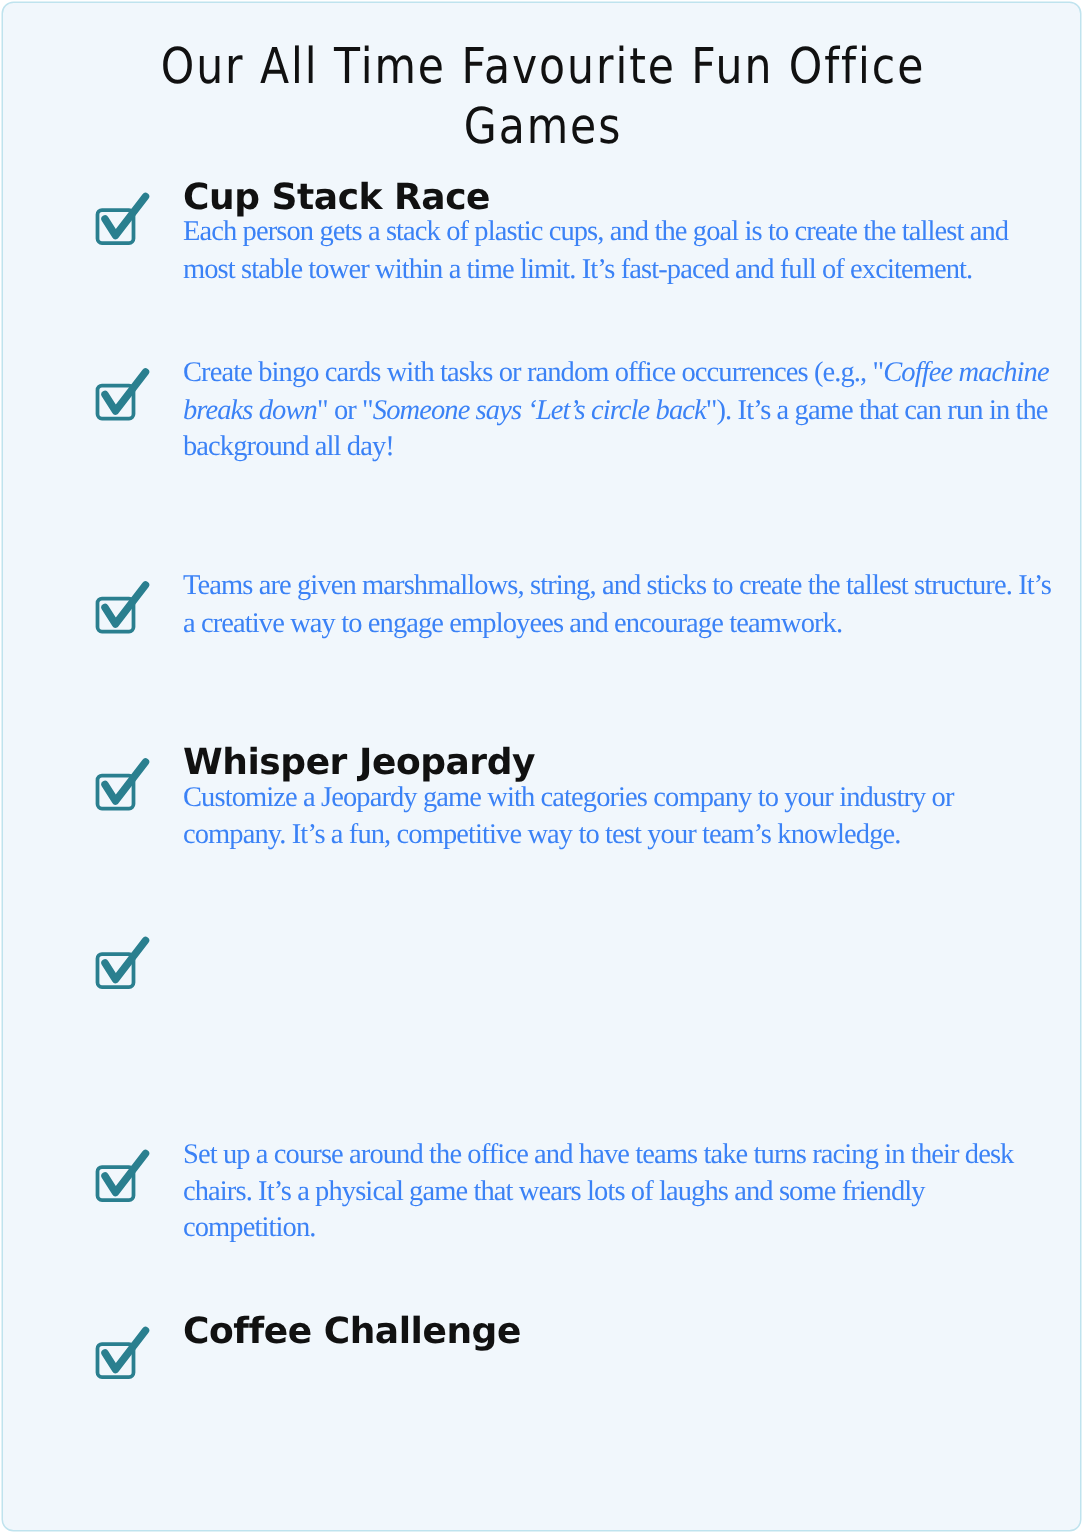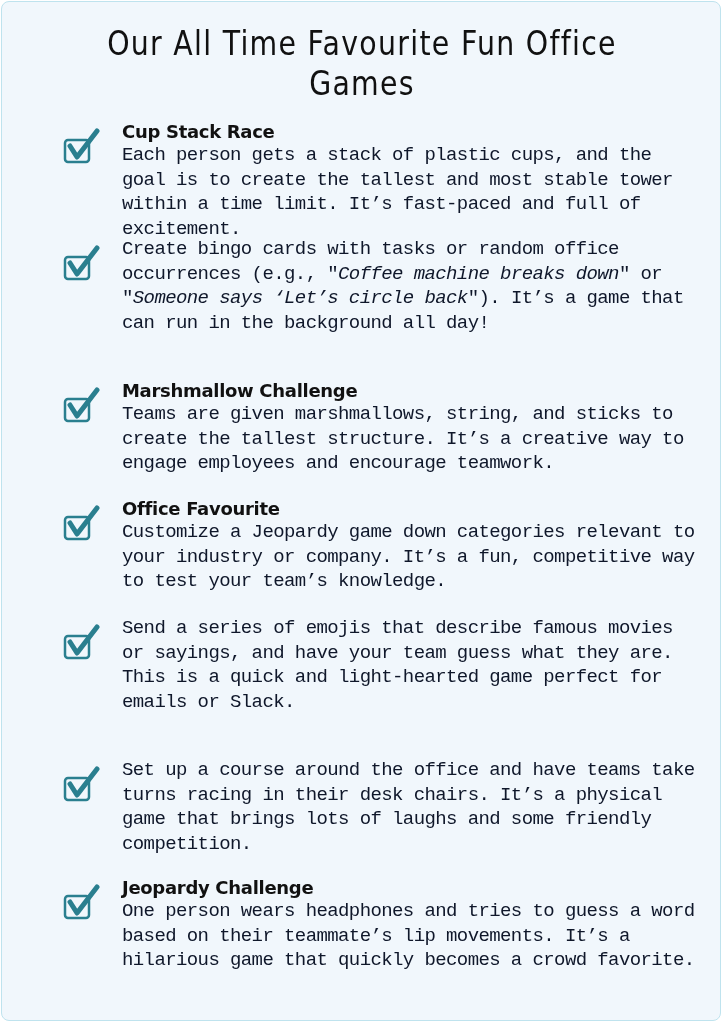--- a/index.html
+++ b/index.html
@@ -9,22 +9,22 @@
     background:#f1f7fc; border:1px solid #bfe3ee; border-radius:8px; box-sizing:border-box;
   }
   .title {
     position:absolute; left:0; top:24px; width:724px; text-align:center;
     font-family:"DejaVu Sans", sans-serif; font-weight:400; font-size:33px;
     line-height:40px; letter-spacing:1.5px; color:#111; transform:scaleX(0.86);
   }
   .item { position:absolute; left:0; width:724px; }
   .check { position:absolute; left:62px; width:40px; height:36px; }
   .text { position:absolute; left:122px; width:580px; }
-  .name { font-family:"DejaVu Sans", sans-serif; font-weight:bold; font-size:18px; line-height:23px; color:#111; letter-spacing:-0.3px; }
-  .desc { font-family:Liberation Mono, monospace; font-size:19px; line-height:24.5px; color:#0f172a; letter-spacing:-0.6px; }
+  .name { font-family:"DejaVu Sans", sans-serif; font-weight:bold; font-size:24px; line-height:23px; color:#111; letter-spacing:-0.3px; }
+  .desc { font-family:Liberation Serif, serif; font-size:19px; line-height:24.5px; color:#3b82f6; letter-spacing:-0.6px; }
   .desc i { font-style:italic; }
 </style>
 </head>
 <body>
 
 <div class="card"></div>
 
 <h1 class="title" style="margin:0;">Our All Time Favourite Fun Office Games</h1>
 
 <div class="item" style="top:120px;">
@@ -47,58 +47,55 @@
     <div class="desc"><span>Create bingo cards with tasks or random office occurrences (e.g., "</span><i>Coffee machine breaks down</i><span>" or "</span><i>Someone says ‘Let’s circle back</i><span>"). It’s a game that can run in the background all day!</span></div>
   </div>
 </div>
 
 <div class="item" style="top:379px;">
   <svg class="check" style="top:8px;" viewBox="0 0 40 36">
     <rect x="3" y="12" width="24" height="22" rx="3" fill="none" stroke="#2a7f8f" stroke-width="2.5"></rect>
     <path d="M8 18 L15 29 L35 3" fill="none" stroke="#2a7f8f" stroke-width="5" stroke-linecap="round" stroke-linejoin="round"></path>
   </svg>
   <div class="text">
-    <div class="name">Marshmallow Challenge</div>
     <div class="desc">Teams are given marshmallows, string, and sticks to create the tallest structure. It’s a creative way to engage employees and encourage teamwork.</div>
   </div>
 </div>
 
 <div class="item" style="top:497px;">
   <svg class="check" style="top:8px;" viewBox="0 0 40 36">
     <rect x="3" y="12" width="24" height="22" rx="3" fill="none" stroke="#2a7f8f" stroke-width="2.5"></rect>
     <path d="M8 18 L15 29 L35 3" fill="none" stroke="#2a7f8f" stroke-width="5" stroke-linecap="round" stroke-linejoin="round"></path>
   </svg>
   <div class="text">
-    <div class="name">Office Favourite</div>
-    <div class="desc">Customize a Jeopardy game down categories relevant to your industry or company. It’s a fun, competitive way to test your team’s knowledge.</div>
+    <div class="name">Whisper Jeopardy</div>
+    <div class="desc">Customize a Jeopardy game with categories company to your industry or company. It’s a fun, competitive way to test your team’s knowledge.</div>
   </div>
 </div>
 
 <div class="item" style="top:616px;">
   <svg class="check" style="top:8px;" viewBox="0 0 40 36">
     <rect x="3" y="12" width="24" height="22" rx="3" fill="none" stroke="#2a7f8f" stroke-width="2.5"></rect>
     <path d="M8 18 L15 29 L35 3" fill="none" stroke="#2a7f8f" stroke-width="5" stroke-linecap="round" stroke-linejoin="round"></path>
   </svg>
   <div class="text">
-    <div class="desc">Send a series of emojis that describe famous movies or sayings, and have your team guess what they are. This is a quick and light-hearted game perfect for emails or Slack.</div>
   </div>
 </div>
 
 <div class="item" style="top:758px;">
   <svg class="check" style="top:8px;" viewBox="0 0 40 36">
     <rect x="3" y="12" width="24" height="22" rx="3" fill="none" stroke="#2a7f8f" stroke-width="2.5"></rect>
     <path d="M8 18 L15 29 L35 3" fill="none" stroke="#2a7f8f" stroke-width="5" stroke-linecap="round" stroke-linejoin="round"></path>
   </svg>
   <div class="text">
-    <div class="desc">Set up a course around the office and have teams take turns racing in their desk chairs. It’s a physical game that brings lots of laughs and some friendly competition.</div>
+    <div class="desc">Set up a course around the office and have teams take turns racing in their desk chairs. It’s a physical game that wears lots of laughs and some friendly competition.</div>
   </div>
 </div>
 
 <div class="item" style="top:876px;">
   <svg class="check" style="top:8px;" viewBox="0 0 40 36">
     <rect x="3" y="12" width="24" height="22" rx="3" fill="none" stroke="#2a7f8f" stroke-width="2.5"></rect>
     <path d="M8 18 L15 29 L35 3" fill="none" stroke="#2a7f8f" stroke-width="5" stroke-linecap="round" stroke-linejoin="round"></path>
   </svg>
   <div class="text">
-    <div class="name">Jeopardy Challenge</div>
-    <div class="desc">One person wears headphones and tries to guess a word based on their teammate’s lip movements. It’s a hilarious game that quickly becomes a crowd favorite.</div>
+    <div class="name">Coffee Challenge</div>
   </div>
 </div>
 
 </body></html>

